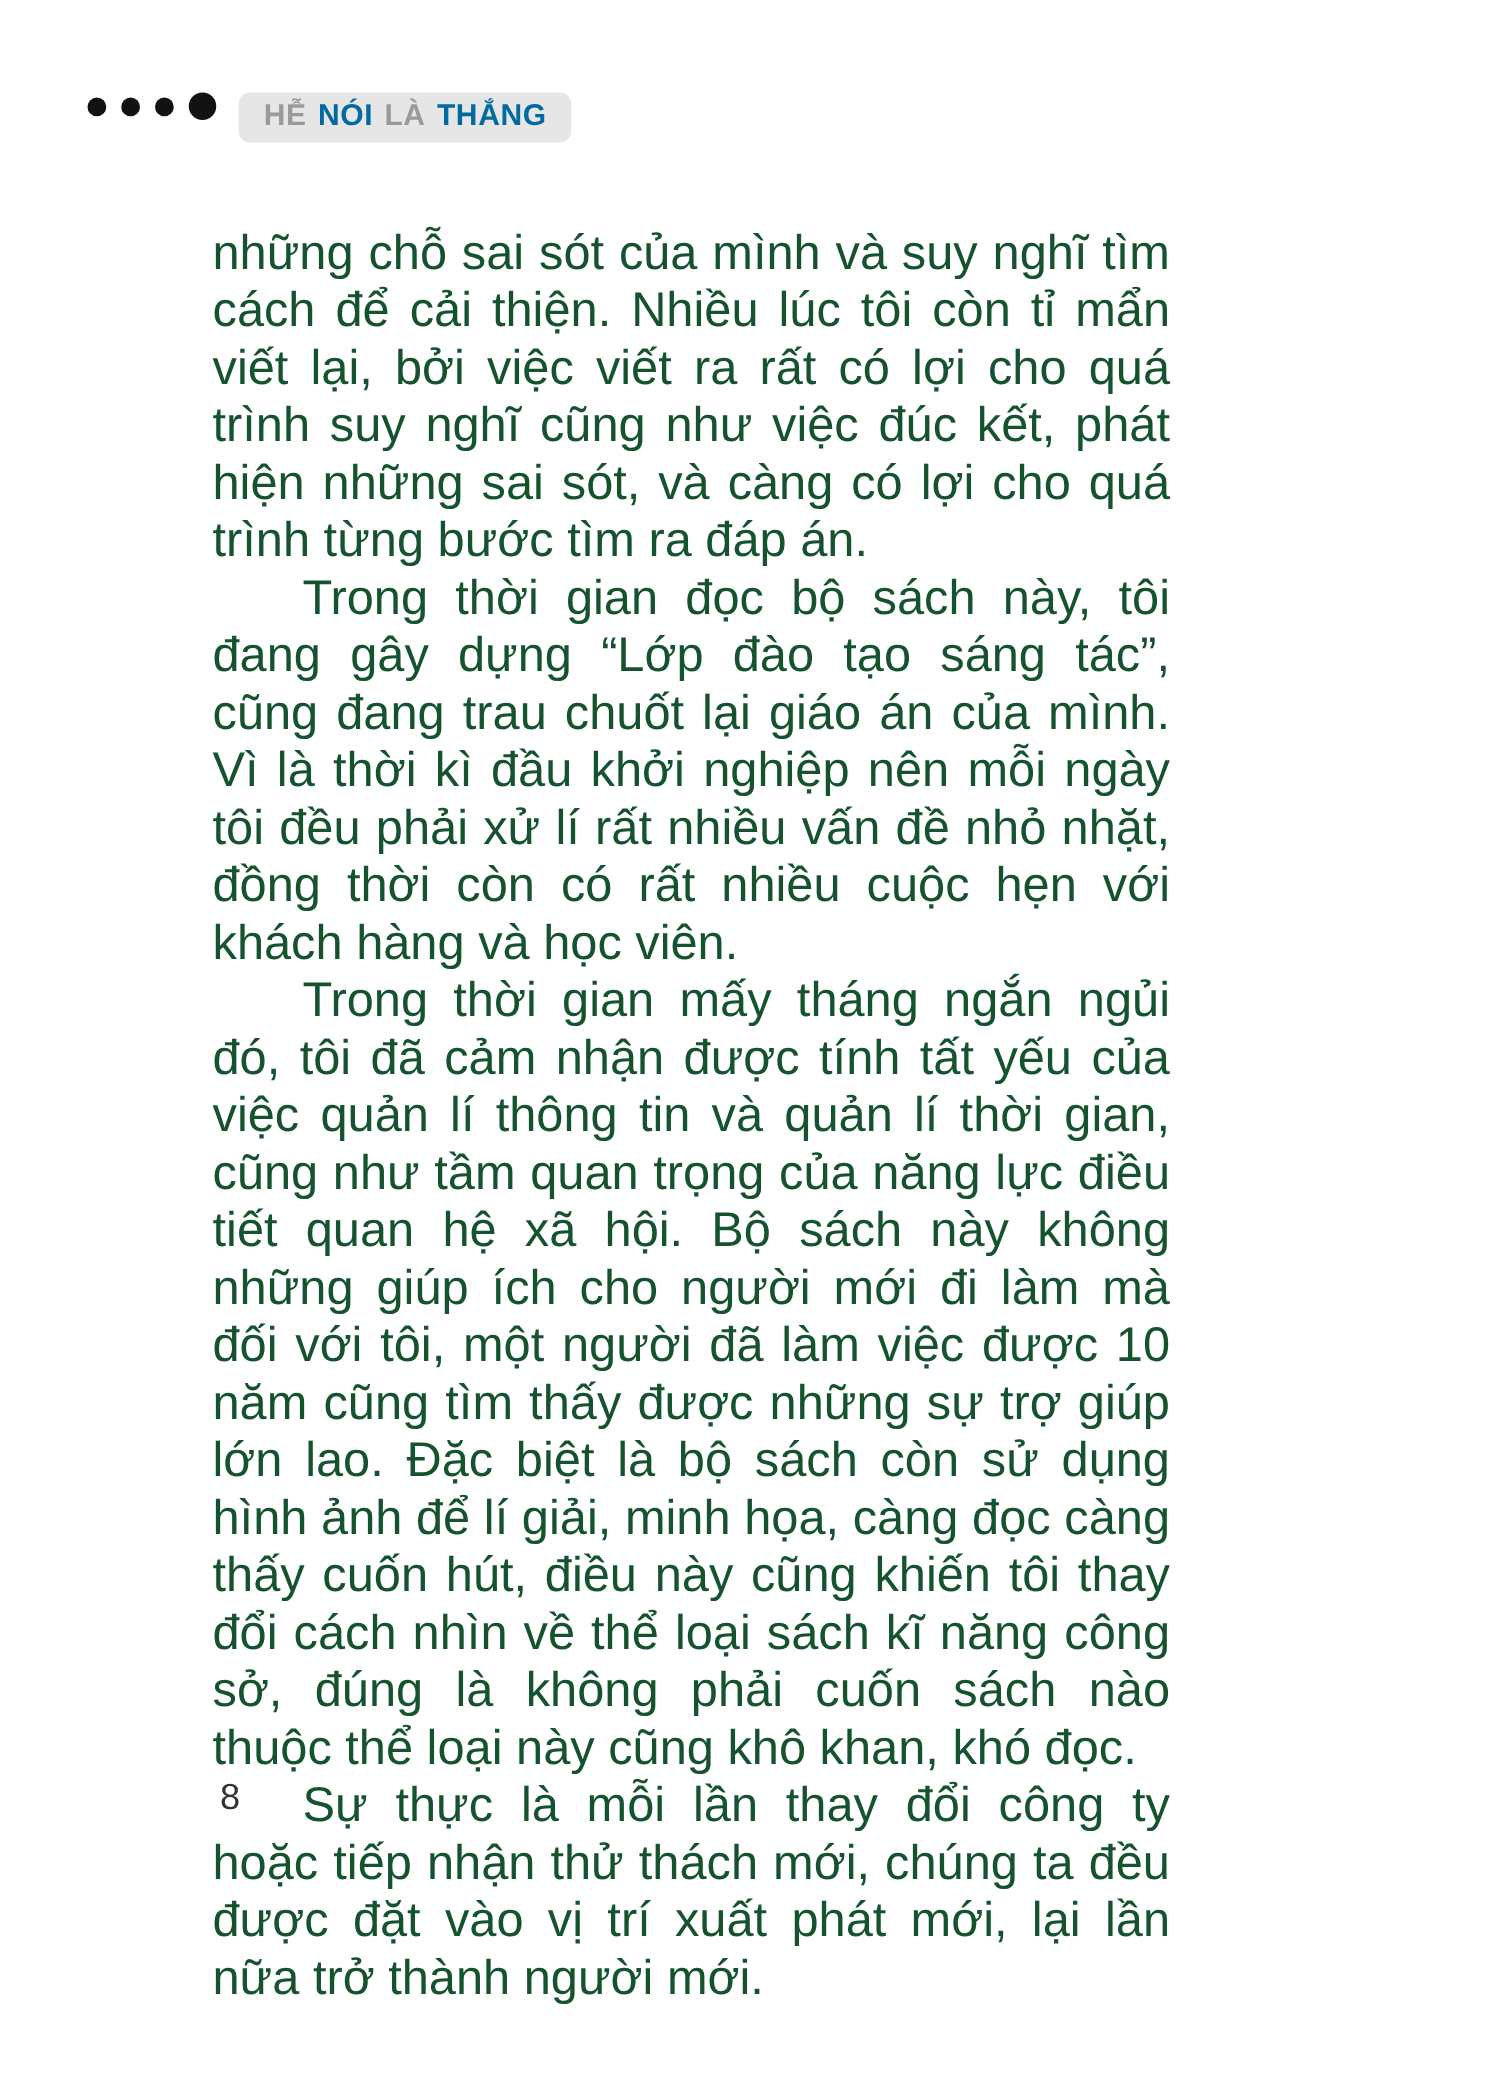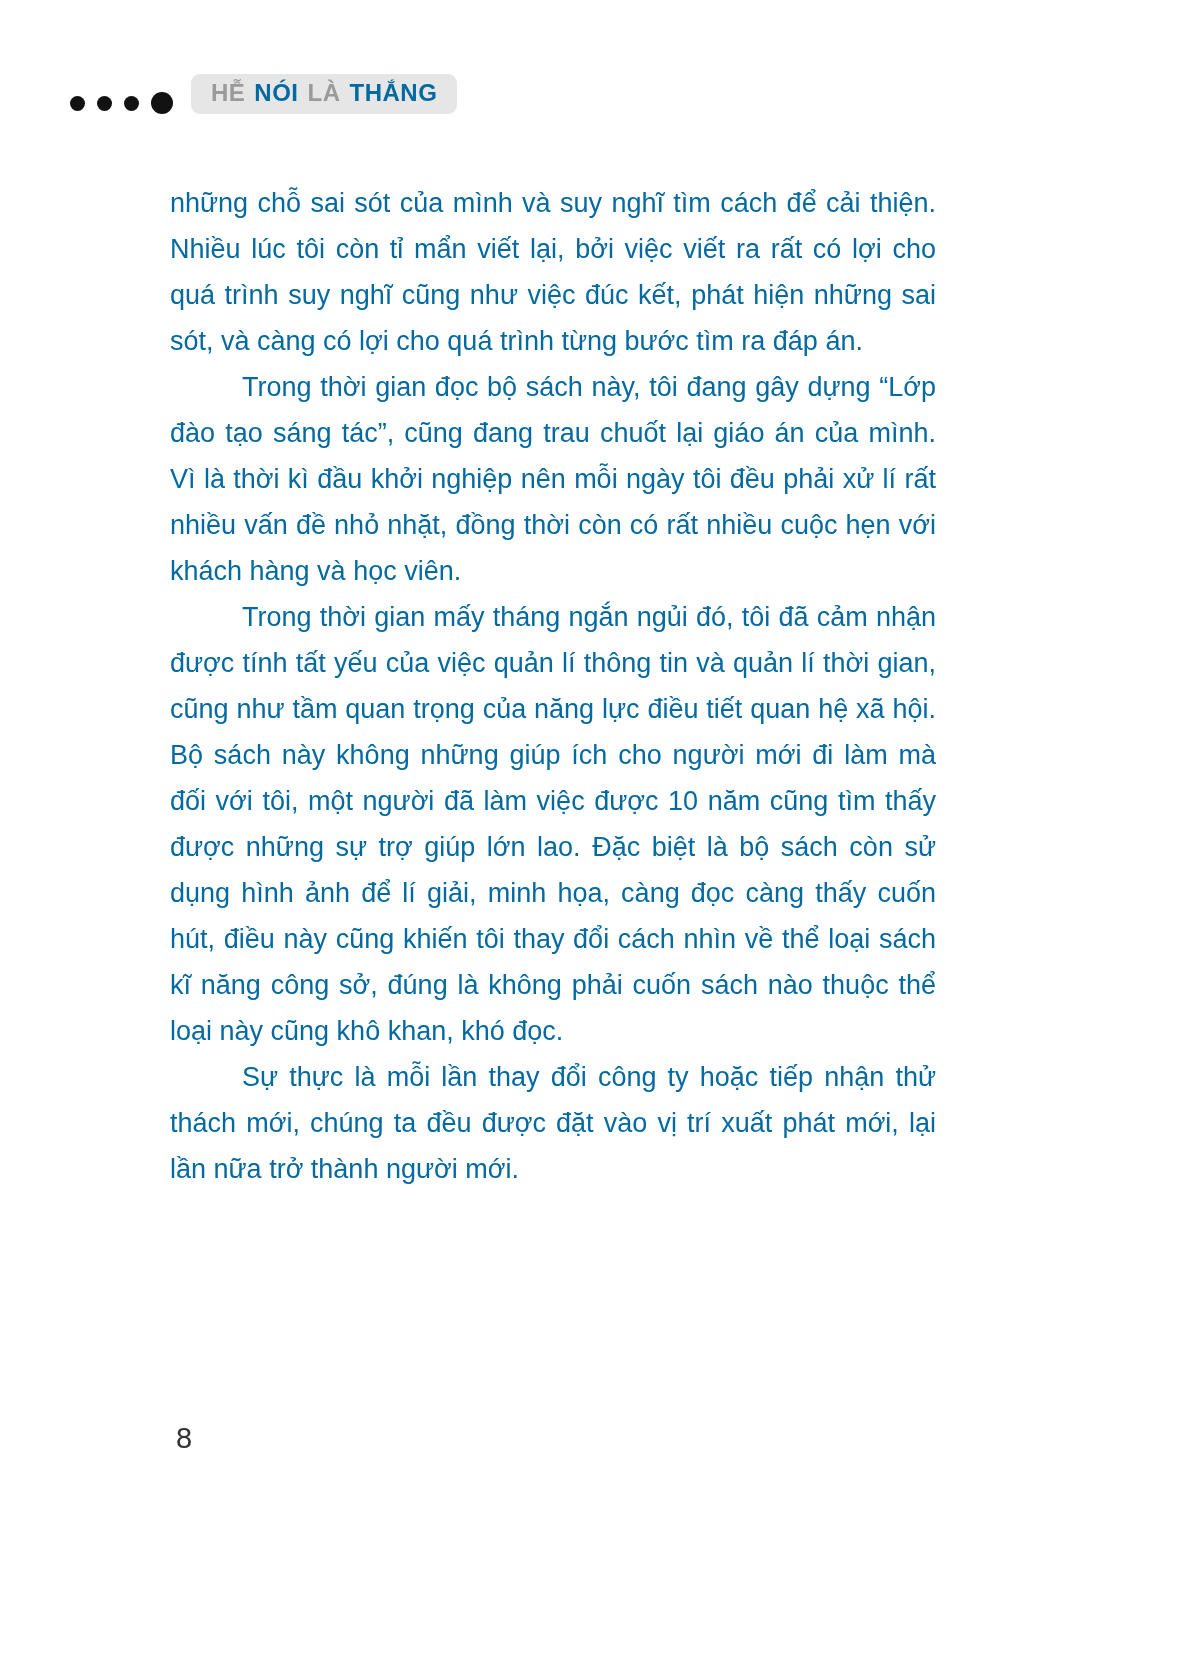--- a/index.html
+++ b/index.html
@@ -16,21 +16,21 @@
     color: #3a3a3a;
     overflow: hidden;
   }
 
   
   .page-header {
     position: absolute;
     top: 74px;
     left: 70px;
     display: flex;
-    align-items: flex-end;
+    align-items: flex-start;
     gap: 18px;
   }
   .dots {
     display: flex;
     align-items: center;
     gap: 12px;
   }
   .dot {
     display: inline-block;
     background: #121212;
@@ -58,24 +58,24 @@
     color: #0369a1;
     font-weight: bold;
   }
 
   
   .body-text {
     position: absolute;
     left: 170px;
     top: 180px;
     width: 766px;
-    font-size: 27px;
+    font-size: 39px;
     line-height: 46px;
     text-align: justify;
-    color: #0369a1;
+    color: #14532d;
   }
   .para {
     margin: 0;
     text-indent: 72px;
   }
   .para.first {
     text-indent: 0;
   }
 
   

